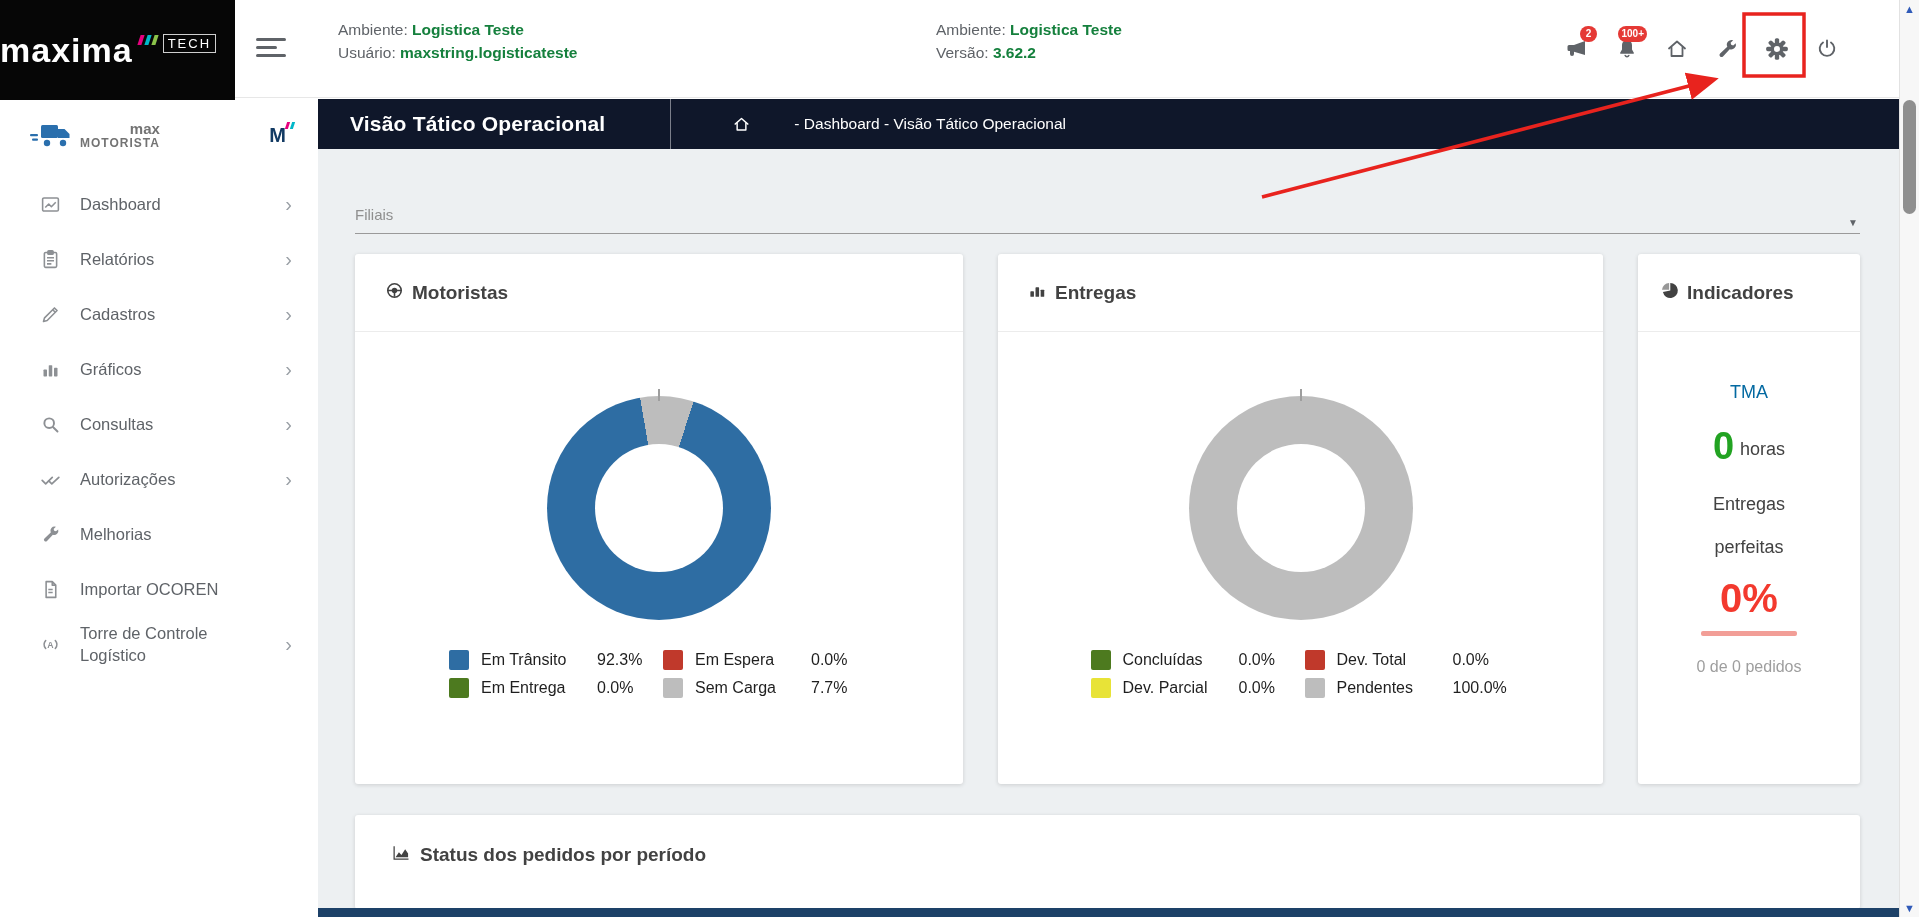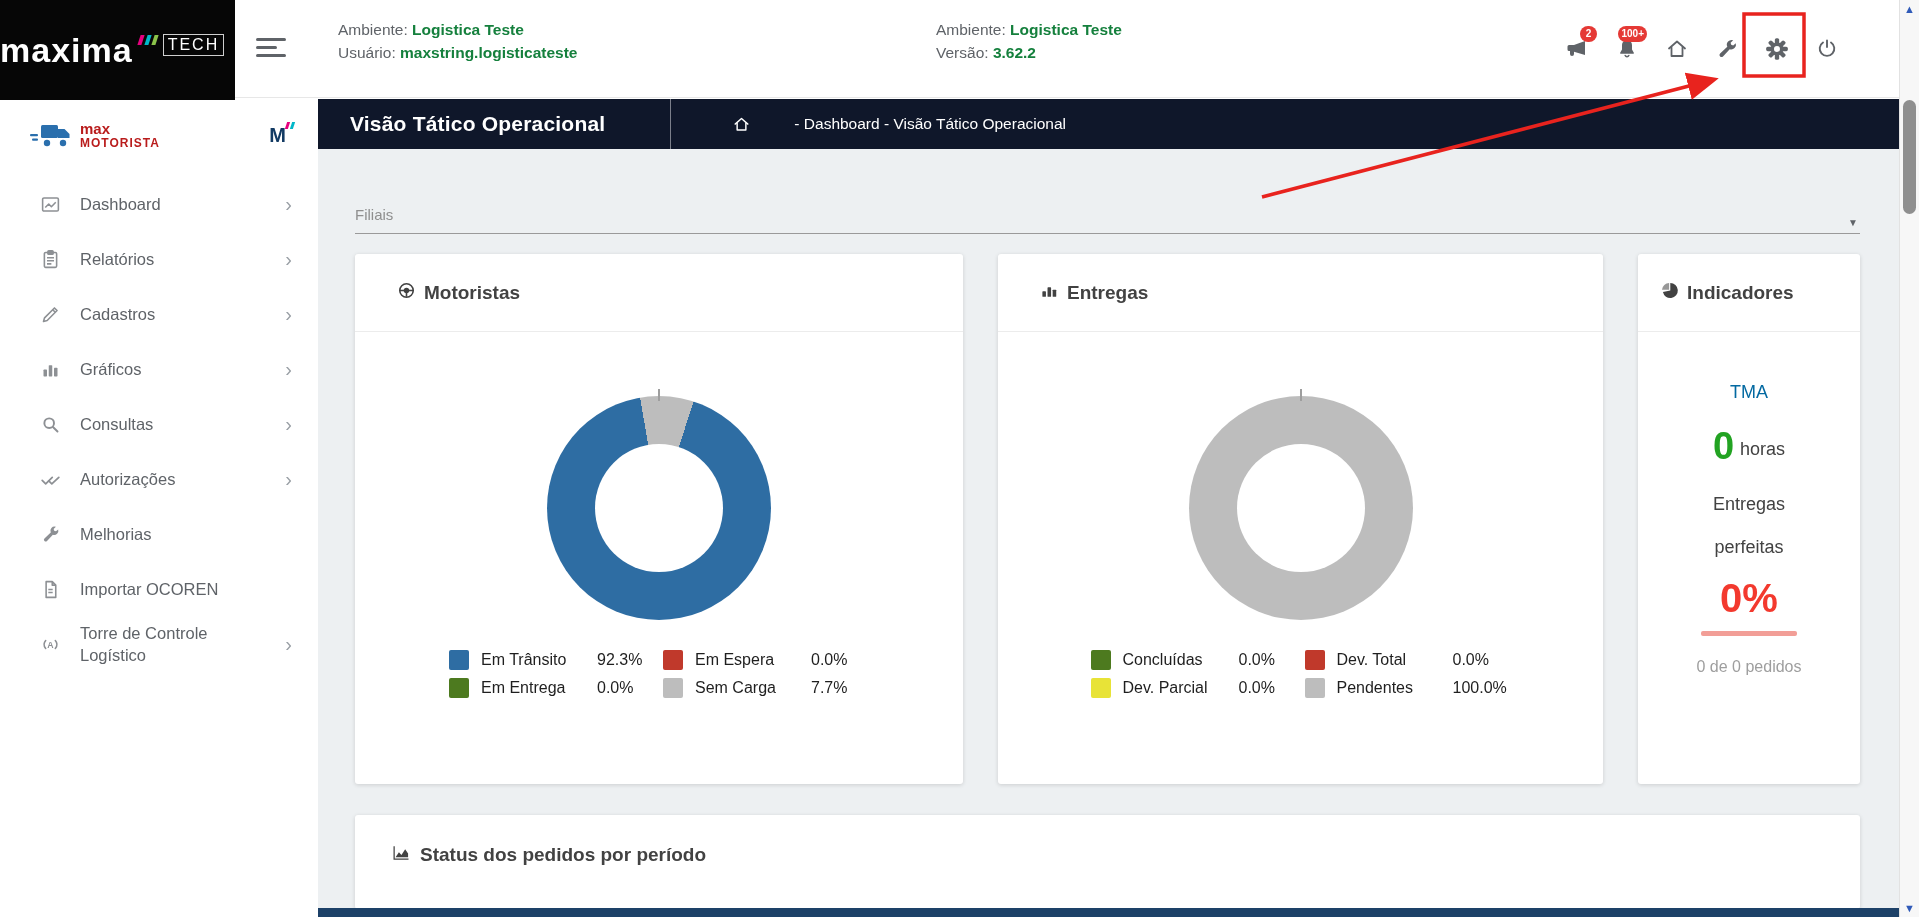--- a/index.html
+++ b/index.html
@@ -9,41 +9,41 @@
   
   .topbar { position:absolute; left:0; top:0; width:1899px; height:98px; background:#fff; border-bottom:1px solid #e7e7e7; z-index:5; }
   .logo-box { position:absolute; left:0; top:0; width:235px; height:100px; background:#060606; display:flex; align-items:center; justify-content:flex-start; }
   .brand-wrap { display:flex; align-items:flex-start; gap:6px; }
   .brand-main { color:#fff; font-size:34px; font-weight:bold; letter-spacing:1px; line-height:1; }
   .brand-accent { display:flex; gap:3px; margin-top:2px; }
   .brand-accent i { display:block; width:4px; height:10px; transform:skewX(-18deg); }
   .brand-accent i:nth-child(1){ background:#e6007e; }
   .brand-accent i:nth-child(2){ background:#00b7c9; }
   .brand-accent i:nth-child(3){ background:#8bc34a; }
-  .brand-tech { color:#fff; font-size:16px; letter-spacing:2px; border:1px solid #cfcfcf; padding:1px 4px; margin-top:1px; }
+  .brand-tech { color:#fff; font-size:13px; letter-spacing:2px; border:1px solid #cfcfcf; padding:1px 4px; margin-top:1px; }
 
   .hamburger { position:absolute; left:256px; top:38px; width:30px; height:22px; cursor:pointer; }
   .hamburger i { display:block; height:3px; background:#5f6368; border-radius:2px; margin-bottom:5px; }
   .hamburger i:nth-child(2){ width:70%; }
 
   .env-block { position:absolute; top:18px; font-size:15.5px; color:#5f6368; line-height:23px; }
   .env-left { left:338px; }
   .env-center { left:936px; }
   .env-block b { color:#15803d; }
 
   .topbar-icons { position:absolute; right:59px; top:0; height:98px; display:flex; align-items:center; gap:24px; }
   .tb-icon { position:relative; width:26px; height:98px; display:flex; align-items:center; justify-content:center; cursor:pointer; }
   .badge { position:absolute; top:26px; right:-7px; background:#e53935; color:#fff; font-size:10px; font-weight:bold; border-radius:9px; min-width:17px; height:16px; line-height:16px; text-align:center; padding:0 3px; }
   .gear-glyph svg { display:block; }
 
   
   .sidebar { position:absolute; left:0; top:99px; width:318px; height:818px; background:#fff; z-index:4; }
   .side-logo { display:flex; align-items:center; padding:22px 22px 18px 30px; }
   .truck-wrap { display:flex; align-items:center; gap:8px; }
-  .side-logo-text { line-height:1.05; color:#b91c1c; }
+  .side-logo-text { line-height:1.05; color:#737373;text-align:right; }
   .side-logo-text .l1 { font-size:15px; font-weight:bold; }
   .side-logo-text .l2 { font-size:12px; font-weight:bold; letter-spacing:1px; }
   .mini-logo { margin-left:auto; font-size:20px; font-weight:bold; color:#123a63; position:relative; padding-right:10px; }
   .mini-logo em { position:absolute; top:-2px; right:2px; display:flex; gap:2px; }
   .mini-logo em i { display:block; width:3px; height:7px; transform:skewX(-18deg); }
   .mini-logo em i:nth-child(1){ background:#e6007e; }
   .mini-logo em i:nth-child(2){ background:#00b7c9; }
 
   .menu { margin-top:10px; }
   .menu-item { display:flex; align-items:center; min-height:55px; padding:0 26px 0 38px; cursor:pointer; color:#5f6368; }
@@ -59,21 +59,21 @@
   .ph-div { width:1px; height:50px; background:rgba(255,255,255,0.45); }
   .ph-home { margin-left:28px; display:flex; align-items:center; }
   .ph-crumb { margin-left:10px; font-size:15.5px; }
 
   .filiais { position:relative; margin:57px 39px 0 37px; height:28px; border-bottom:1px solid #9a9a9a; cursor:pointer; }
   .filiais-label { position:absolute; left:0; top:0; font-size:15px; color:#8f8f8f; }
   .filiais-chev { position:absolute; right:2px; bottom:5px; font-size:10px; color:#5f6368; }
 
   .cards-row { margin:20px 39px 0 37px; display:flex; gap:35px; height:530px; }
   .card { background:#fff; border-radius:3px; box-shadow:0 1px 4px rgba(0,0,0,0.14); }
-  .card-hd { height:78px; display:flex; align-items:center; gap:8px; padding-left:42px; border-bottom:1px solid #ececec; }
+  .card-hd { height:78px; display:flex; align-items:center; gap:8px; padding-left:30px; border-bottom:1px solid #ececec; }
   .card-title { font-size:19px; font-weight:bold; color:#424242; }
   .card-bd { display:flex; flex-direction:column; align-items:center; }
 
   .card-motoristas { width:608px; }
   .card-entregas { width:605px; }
   .card-indicadores { width:222px; }
 
   .donut { position:relative; width:224px; height:224px; border-radius:50%; margin-top:64px; }
   .donut::after { content:""; position:absolute; inset:48px; background:#fff; border-radius:50%; }
   .donut::before { content:""; position:absolute; left:50%; top:-7px; width:2px; height:12px; background:#9e9e9e; transform:translateX(-50%); }

